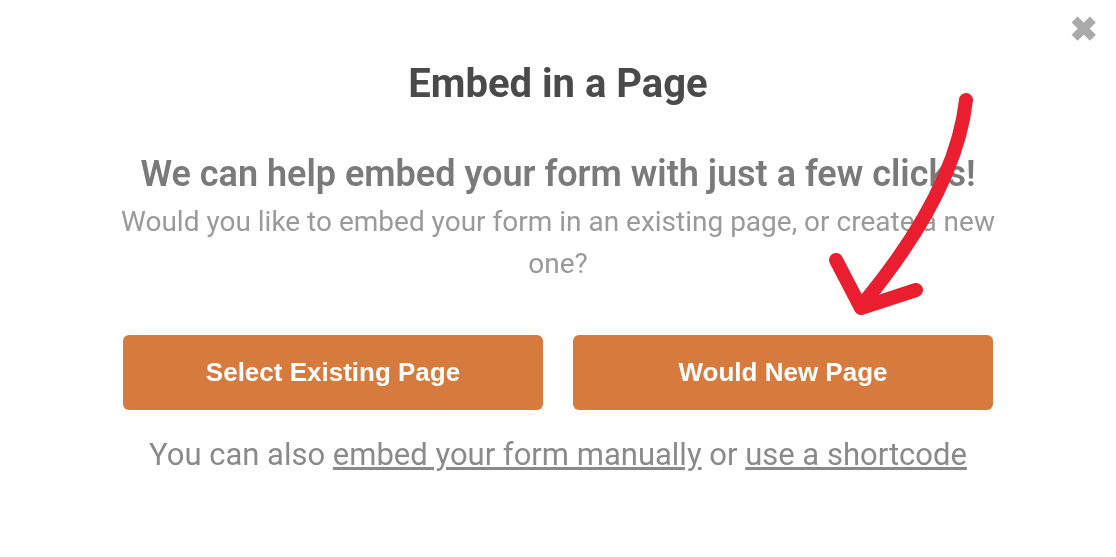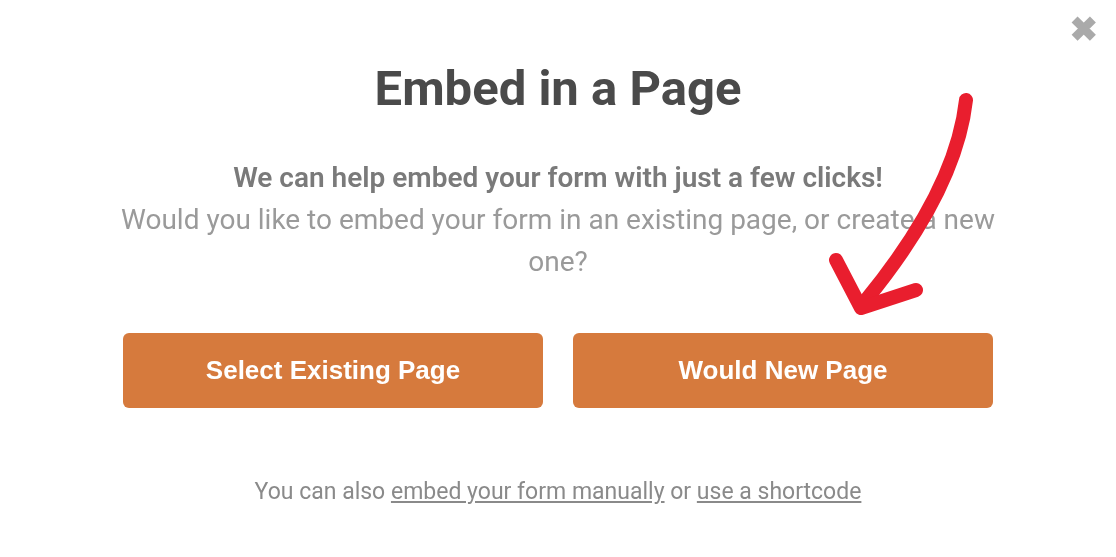--- a/index.html
+++ b/index.html
@@ -30,60 +30,60 @@
       top: 12px;
       right: 18px;
       font-size: 34px;
       color: #aaa;
       cursor: pointer;
       font-weight: bold;
       line-height: 1;
       font-family: Arial, sans-serif;
     }
     .title {
-      font-size: 49px;
+      font-size: 40px;
       font-weight: 700;
       color: #4a4a4a;
       margin-bottom: 40px;
     }
     .subtitle-bold {
-      font-size: 28px;
+      font-size: 36px;
       font-weight: 600;
       color: #7a7a7a;
       line-height: 1.5;
     }
     .subtitle-light {
       font-size: 28px;
       font-weight: 400;
       color: #9a9a9a;
       line-height: 1.5;
     }
     .subtitle-container {
       margin-bottom: 50px;
     }
     .button-row {
       display: flex;
       gap: 30px;
       justify-content: center;
-      margin-bottom: 70px;
+      margin-bottom: 26px;
     }
     .btn {
       flex: 1;
       background: #d67a3d;
       color: #fff;
       border: none;
       border-radius: 6px;
       font-size: 26px;
       font-weight: 600;
       padding: 22px 20px;
       cursor: pointer;
       max-width: 420px;
     }
     .footer-text {
-      font-size: 23px;
+      font-size: 31px;
       color: #8a8a8a;
     }
     .footer-link {
       color: #8a8a8a;
       text-decoration: underline;
       cursor: pointer;
     }
     .annotation-arrow {
       position: absolute;
       top: 90px;

